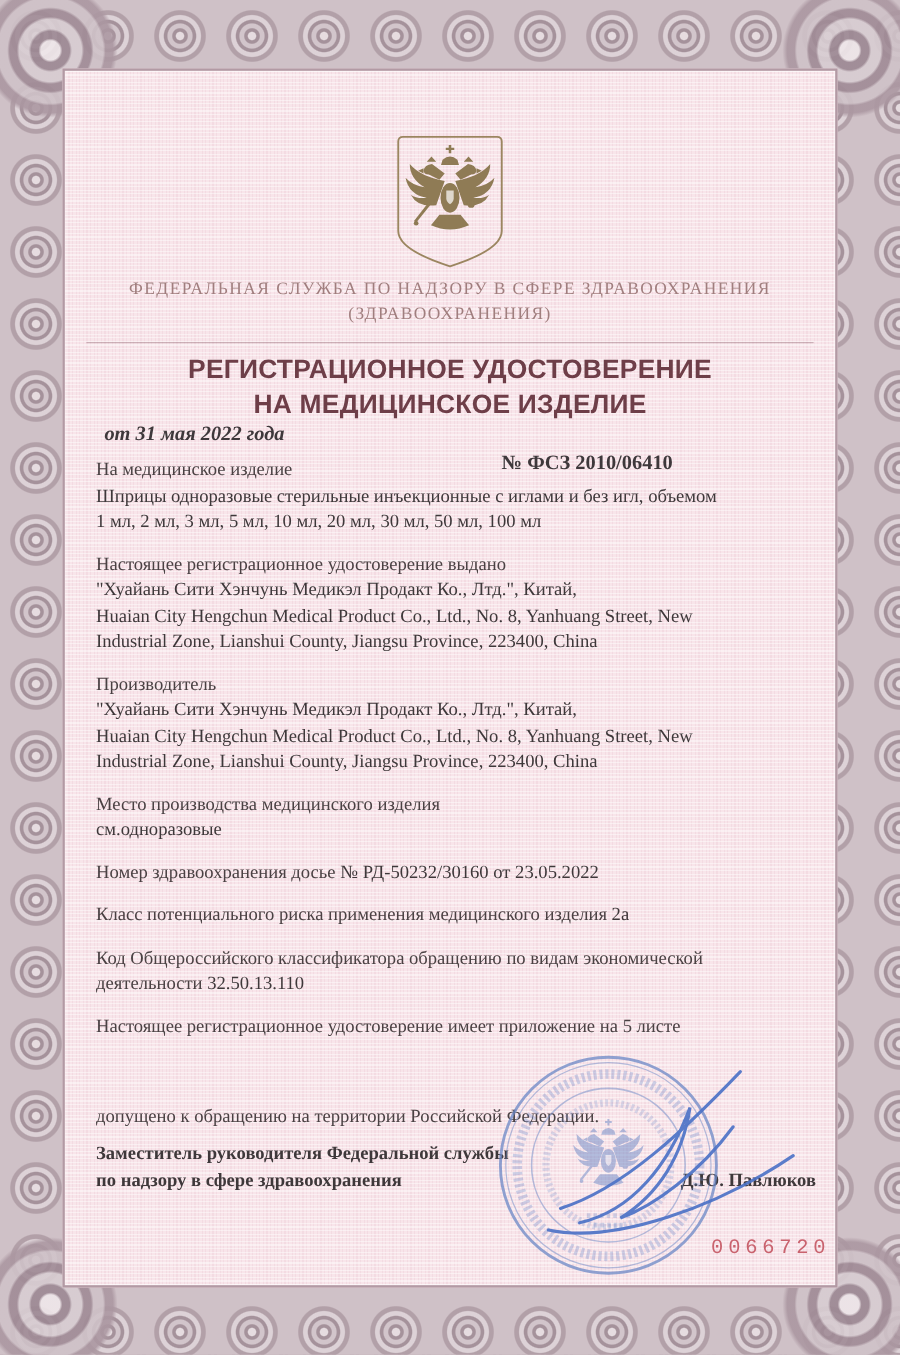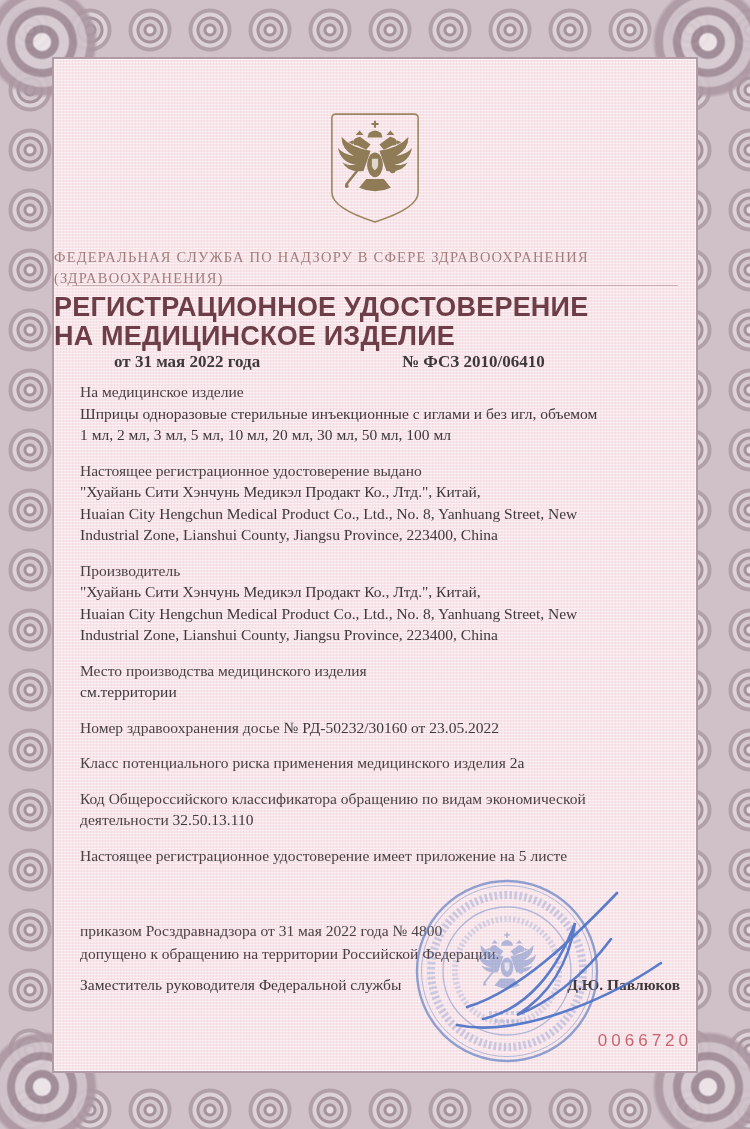--- a/index.html
+++ b/index.html
@@ -37,41 +37,41 @@
     background-color:#f8e5ea;
     background-image:
       repeating-linear-gradient(0deg, rgba(255,255,255,.45) 0 1px, transparent 1px 3px),
       repeating-linear-gradient(90deg, rgba(236,203,213,.38) 0 1px, transparent 1px 3px);
     border:2px solid #b29aa4;
     box-shadow:0 0 0 1px rgba(255,255,255,.4) inset;
   }
 
   .emblem{position:absolute;left:50%;top:50px;transform:translateX(-50%);width:98px;height:118px;color:#8f7b55;}
 
-  .authority{position:absolute;left:0;right:0;top:172px;color:#a07e7e;
-    font-size:14.5px;letter-spacing:1.2px;line-height:21px;margin-top:16px;}
+  .authority{position:absolute;left:0;right:0;top:172px;text-align:center;color:#a07e7e;
+    font-size:14.5px;letter-spacing:1.2px;line-height:21px;}
   .divider{position:absolute;left:18px;right:18px;top:226px;height:1px;background:rgba(150,110,122,.45);}
 
-  .title{position:absolute;left:0;right:0;top:234px;color:#6e3e48;
-    font-family:"Liberation Sans",sans-serif;font-weight:bold;font-size:27px;line-height:29px;letter-spacing:.2px;}
+  .title{position:absolute;left:0;right:0;top:234px;text-align:center;color:#6e3e48;
+    font-family:"Liberation Sans",sans-serif;font-weight:bold;font-size:22px;line-height:29px;letter-spacing:.2px;}
   .dateline{position:absolute;left:0;right:0;top:293px;color:#3e383b;font-weight:bold;font-size:17px;}
-  .dateline .d{position:absolute;left:60px;}
-  .dateline .n{position:absolute;left:348px;}
+  .dateline .d{position:absolute;left:33px;font-style:italic;}
+  .dateline .n{position:absolute;left:364px;margin-top:24px;}
 
   .body-flow{position:absolute;left:26px;right:22px;top:322px;color:#4a4143;font-size:15.5px;line-height:21.5px;}
   .body-flow p{margin:0 0 14px 0;}
   .body-flow .b{font-weight:normal;color:#3e383a;}
 
   .bottom{position:absolute;left:26px;right:14px;top:860px;color:#4a4143;font-size:15.5px;line-height:23px;}
   .bottom .sig-row{position:relative;margin-top:9px;}
-  .bottom .pos{font-weight:normal;color:#3e383a;line-height:22px;}
+  .bottom .pos{font-weight:bold;color:#3e383a;line-height:22px;}
   .bottom .name{position:absolute;right:2px;bottom:0;font-weight:bold;color:#3e383a;}
   .serial{
     position:absolute;right:4px;top:972px;
-    font-family:Liberation Sans, sans-serif;font-size:17px;letter-spacing:4px;color:#c9636e;
+    font-family:Liberation Mono, monospace;font-size:17px;letter-spacing:4px;color:#c9636e;
   }
 
   .stamp-wrap{position:absolute;left:353px;top:812px;width:200px;height:200px;z-index:3;pointer-events:none;}
   .stamp-wrap svg{position:absolute;left:0;top:0;}
   .signature-svg{left:42px !important;top:8px !important;}
 
   .hidden-defs{position:absolute;width:0;height:0;overflow:hidden;}
 </style>
 </head>
 <body>
@@ -139,42 +139,42 @@
         <span class="b">Industrial Zone, Lianshui County, Jiangsu Province, 223400, China</span>
       </p>
       <p>
         <span>Производитель</span><br>
         <span class="b">"Хуайань Сити Хэнчунь Медикэл Продакт Ко., Лтд.", Китай,</span><br>
         <span class="b">Huaian City Hengchun Medical Product Co., Ltd., No. 8, Yanhuang Street, New</span><br>
         <span class="b">Industrial Zone, Lianshui County, Jiangsu Province, 223400, China</span>
       </p>
       <p>
         <span>Место производства медицинского изделия</span><br>
-        <span class="b">см.территории</span>
+        <span class="b">см.одноразовые</span>
       </p>
       <p>
         <span>Номер здравоохранения досье </span><span class="b">№ РД-50232/30160 от 23.05.2022</span>
       </p>
       <p>
         <span>Класс потенциального риска применения медицинского изделия </span><span class="b">2а</span>
       </p>
       <p>
         <span>Код Общероссийского классификатора обращению по видам экономической</span><br>
         <span>деятельности </span><span class="b">32.50.13.110</span>
       </p>
       <p>
         <span>Настоящее регистрационное удостоверение имеет приложение на 5 листе</span>
       </p>
     </div>
 
     <div class="bottom">
-      <div>приказом Росздравнадзора от 31 мая 2022 года № 4800</div>
       <div>допущено к обращению на территории Российской Федерации.</div>
       <div class="sig-row">
         <div class="pos">Заместитель руководителя Федеральной службы</div>
+        <div class="pos">по надзору в сфере здравоохранения</div>
         <div class="name">Д.Ю. Павлюков</div>
       </div>
     </div>
 
     <div class="serial">0066720</div>
 
     <div class="stamp-wrap">
       <svg width="200" height="200" viewBox="0 0 200 200">
         <g stroke="#6b87c6" fill="none">
           <circle cx="100" cy="100" r="90" stroke-width="2.4" opacity=".75"></circle>

